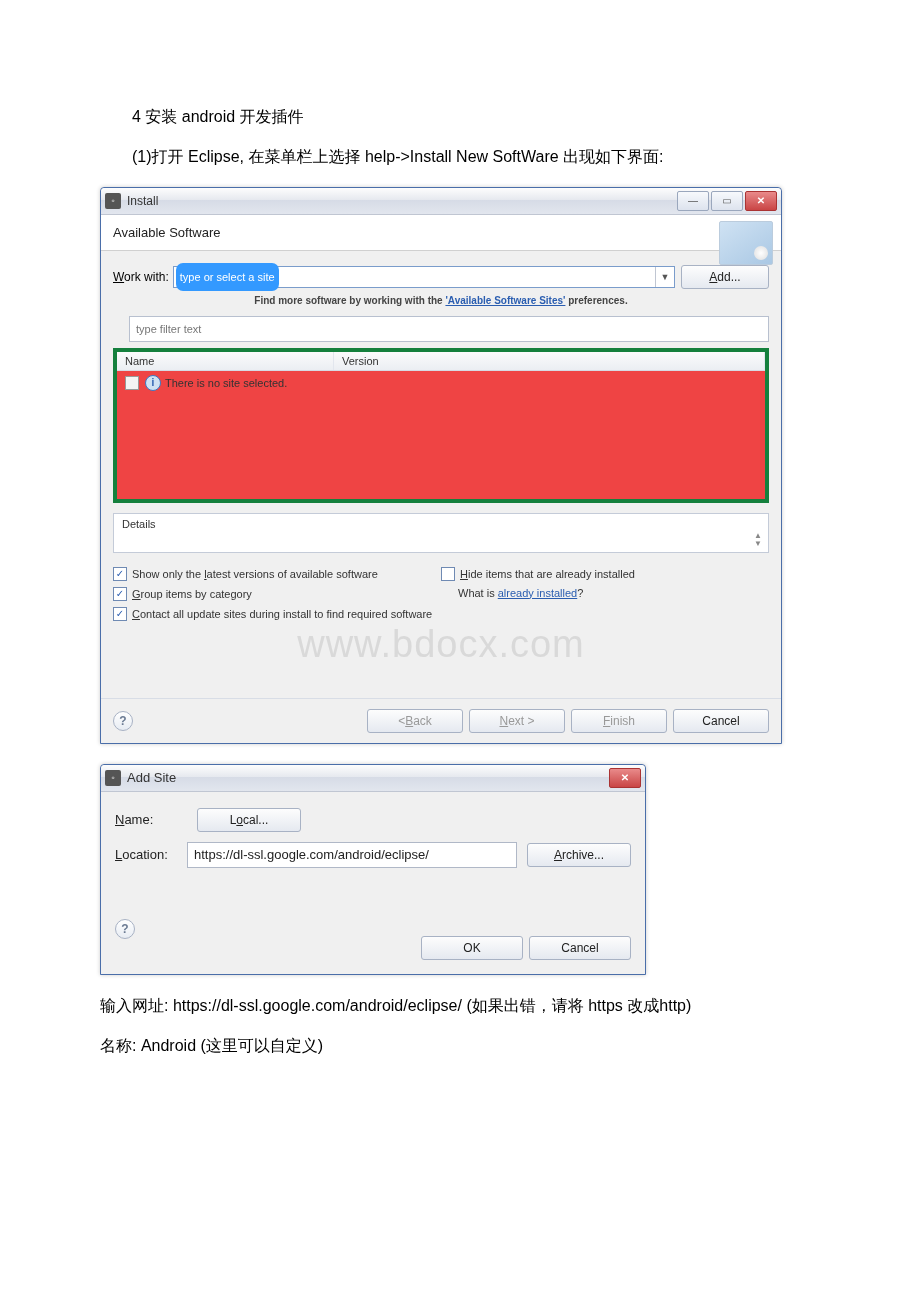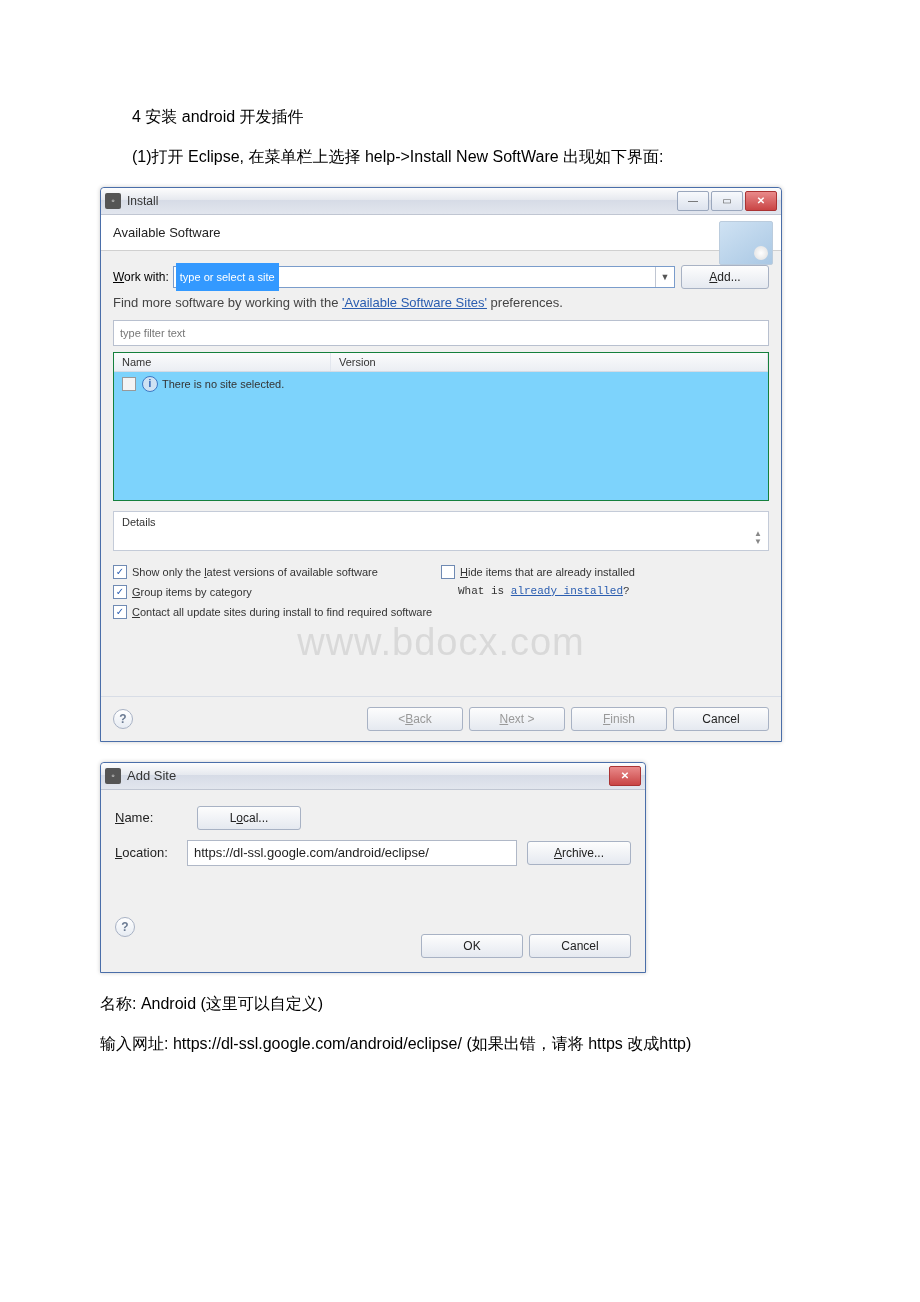--- a/index.html
+++ b/index.html
@@ -119,20 +119,21 @@
     position: relative;
     display: flex;
     align-items: center;
   }
   .work-input .selected-text {
     background: #3399ff;
     color: #fff;
     padding: 8px 4px;
     margin-left: 2px;
     font-size: 11px;
+    border-radius: 7px;
   }
   .combo-arrow {
     width: 18px; height: 20px;
     border-left: 1px solid #c0c6d2;
     display: flex; align-items:center; justify-content:center;
     margin-left:auto;
     color:#555;
     font-size:9px;
   }
   .btn {
@@ -144,41 +145,43 @@
     margin-left: 6px;
     display: inline-flex;
     align-items: center;
     justify-content: center;
     font-size: 12px;
     color: #222;
     padding: 0 10px;
   }
   .btn.disabled { color: #999; }
   .hint-line {
-    text-align: left;
+    text-align: center;
     color: #444;
-    font-size: 13px;
+    font-size: 10px;
     margin-top: 6px;
+    font-weight: bold;
   }
   .hint-line a { color: #2a5db0; text-decoration: underline; }
   .textbox {
     margin-top: 10px;
     border: 1px solid #b8c0cf;
     background: #fff;
     height: 20px;
     padding: 2px 6px;
     color: #777;
     font-size: 11px;
     display:flex;
     align-items:center;
+    margin-left:16px;
   }
   .table-area {
     margin-top: 6px;
-    border: 1px solid #15803d;
-    background: #7dd3fc;
+    border: 4px solid #15803d;
+    background: #ef4444;
   }
   .thead {
     display: flex;
     background: linear-gradient(to bottom,#fbfbfc,#ebeef3);
     border-bottom: 1px solid #d6dbe4;
     font-size: 11px;
     color: #333;
   }
   .th { padding: 3px 8px; border-right: 1px solid #e2e6ee; }
   .th.name { width: 200px; }
@@ -404,21 +407,21 @@
             <div class="chk-row">
               <span class="chk">✓</span>
               <span><span class="underline-letter">C</span><span>ontact all update sites during install to find required software</span></span>
             </div>
           </div>
           <div class="col">
             <div class="chk-row">
               <span class="chk unchecked">✓</span>
               <span><span class="underline-letter">H</span><span>ide items that are already installed</span></span>
             </div>
-            <div class="chk-row" style="margin-left:0;font-family:Liberation Mono, monospace;">
+            <div class="chk-row" style="margin-left:0;">
               <span style="width:12px;"></span>
               <span><span>What is </span><a class="inlink">already installed</a><span>?</span></span>
             </div>
           </div>
         </div>
         <div class="watermark">www.bdocx.com</div>
       </div>
       <div class="footer-row">
         <span class="help-icn">?</span>
         <div class="footer-btns">
@@ -472,16 +475,16 @@
           <span class="help-icn">?</span>
           <div class="right">
             <div class="btn">OK</div>
             <div class="btn">Cancel</div>
           </div>
         </div>
       </div>
     </div>
   </div>
 
+  <div class="para">    输入网址: https://dl-ssl.google.com/android/eclipse/    (如果出错，请将 https 改成http)</div>
   <div class="para">    名称: Android (这里可以自定义)</div>
-  <div class="para">    输入网址: https://dl-ssl.google.com/android/eclipse/    (如果出错，请将 https 改成http)</div>
 
 </div>
 
 </body></html>

